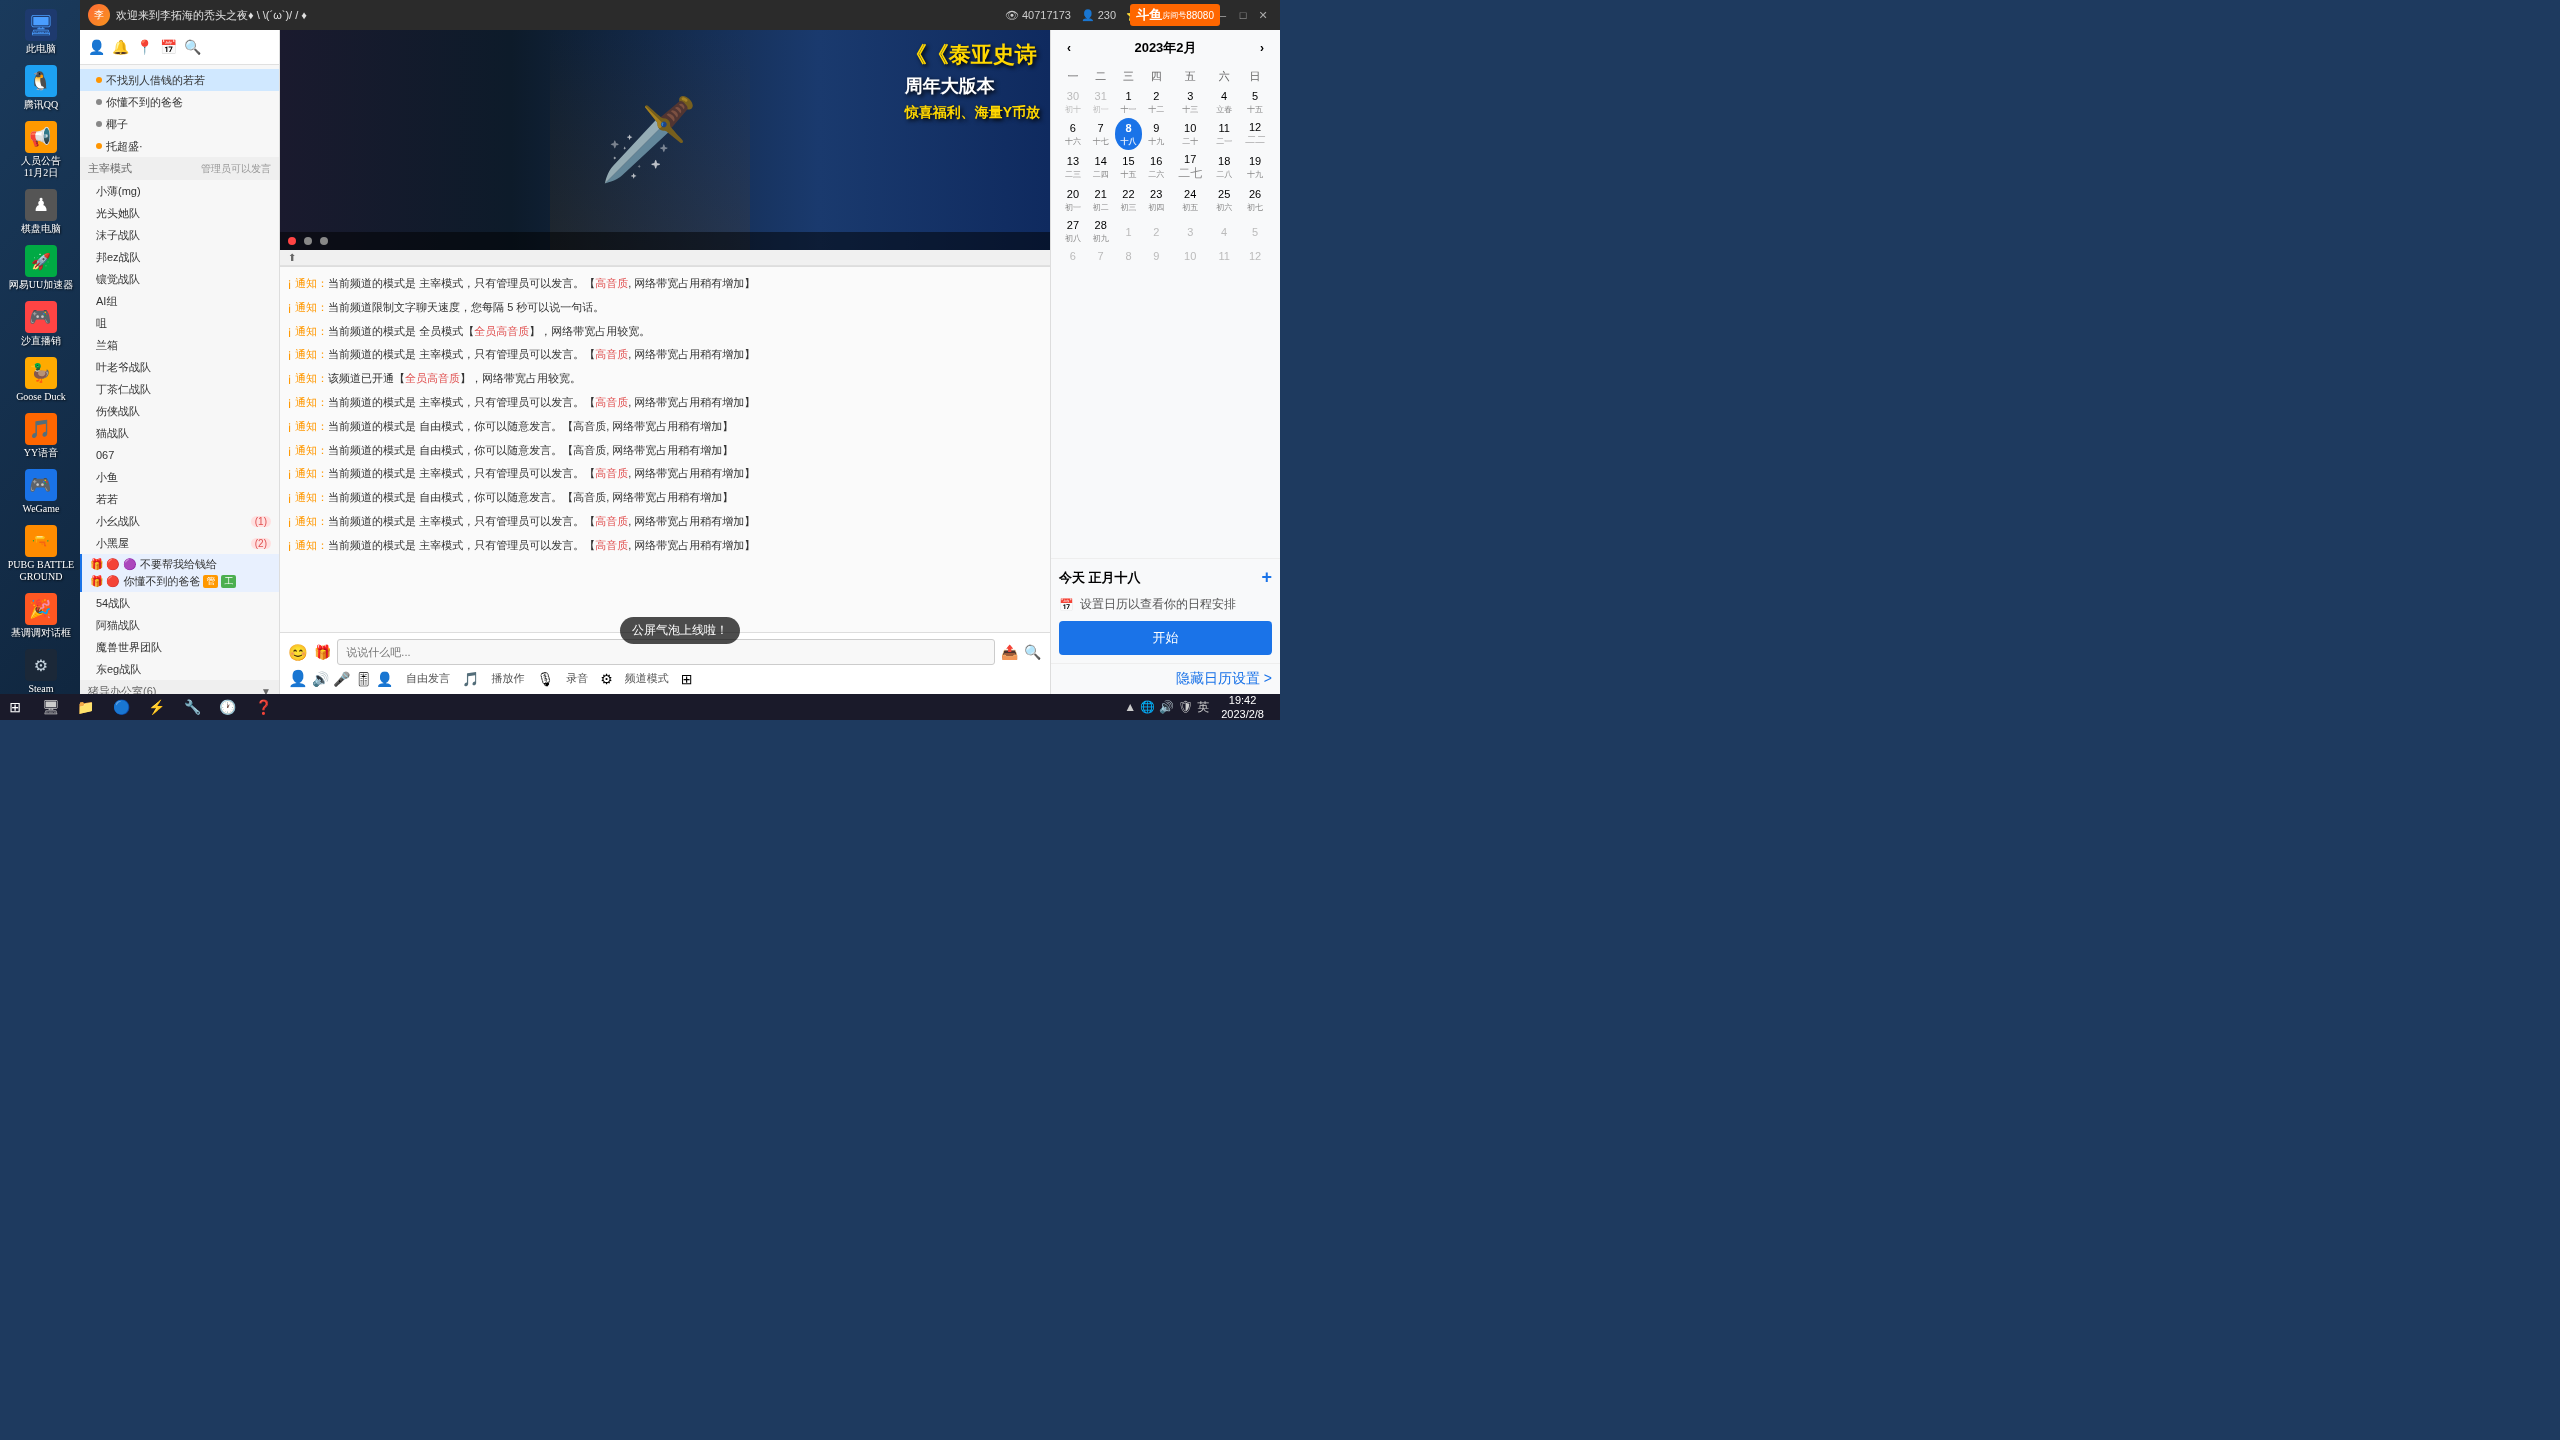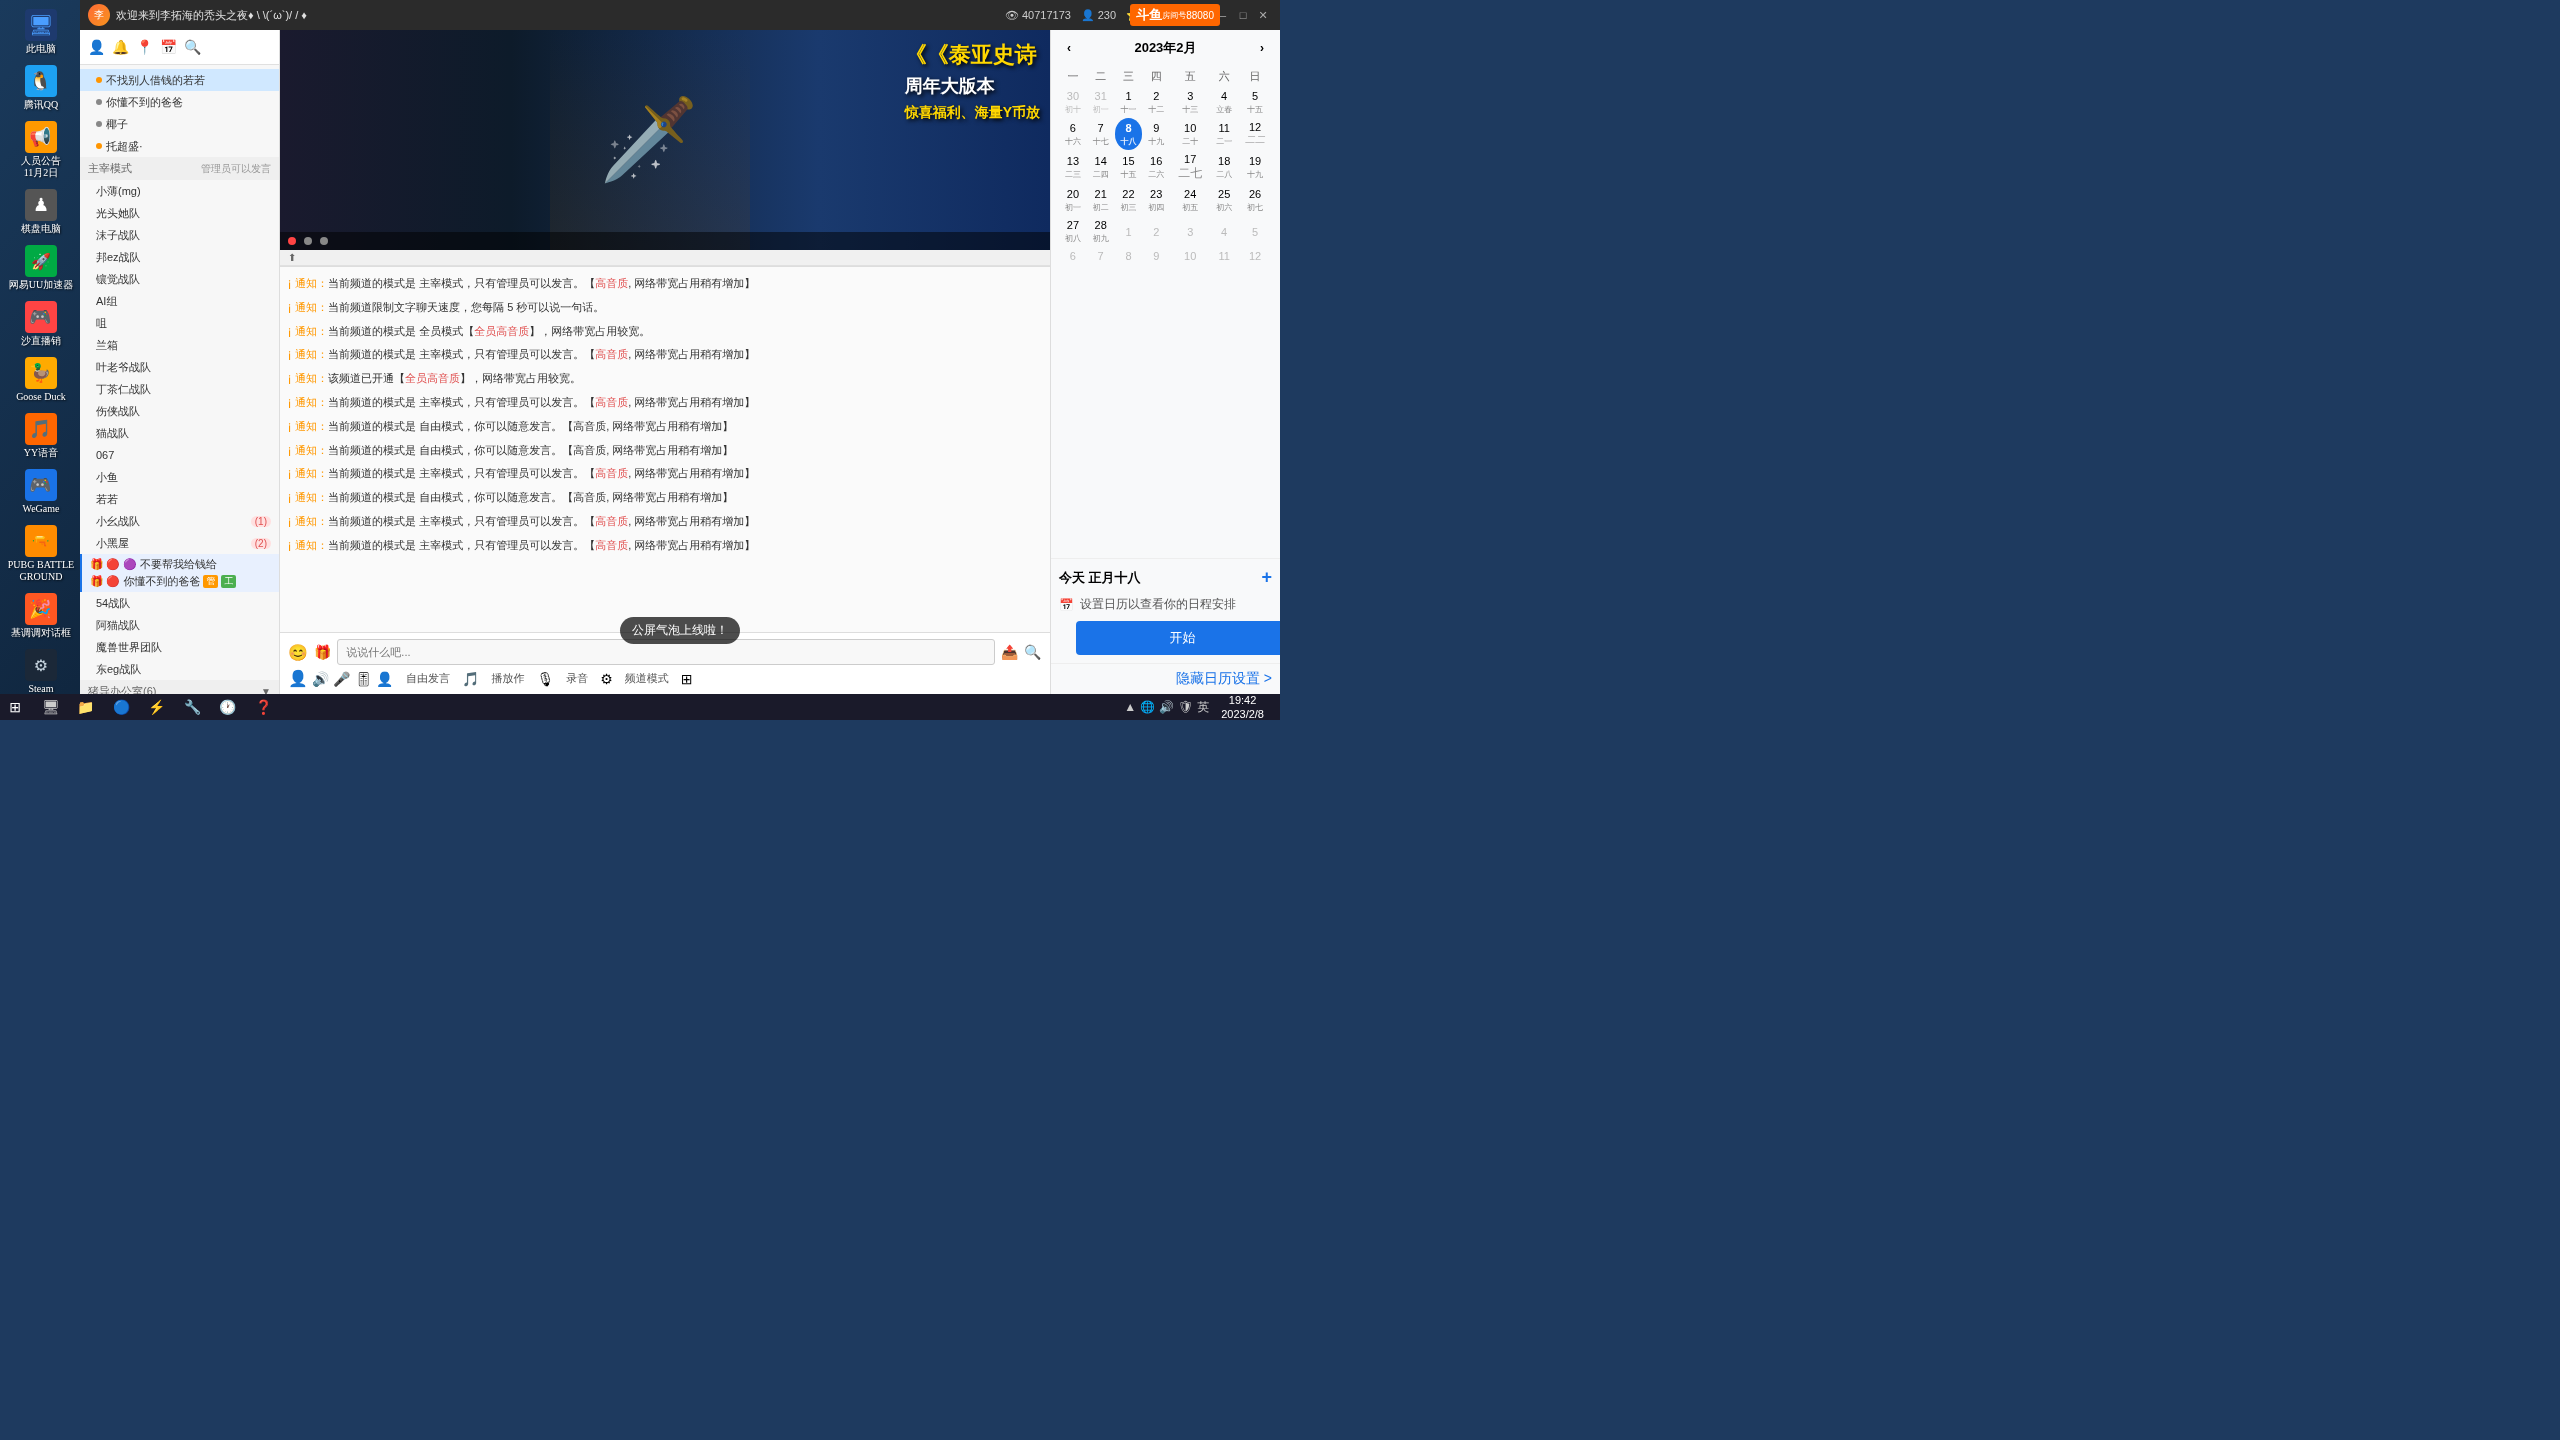--- a/index.html
+++ b/index.html
@@ -443,21 +443,20 @@
       width: 100%;
       padding: 8px;
       background: #1a73e8;
       color: white;
       border: none;
       border-radius: 4px;
       font-size: 13px;
       cursor: pointer;
       text-align: center;
       margin-top: 8px;
-      margin-left: 17px;
     }
 
     .bottom-link {
       text-align: right;
       font-size: 14px;
       color: #1a73e8;
       cursor: pointer;
       padding: 6px 8px;
       border-top: 1px solid #eee;
     }

